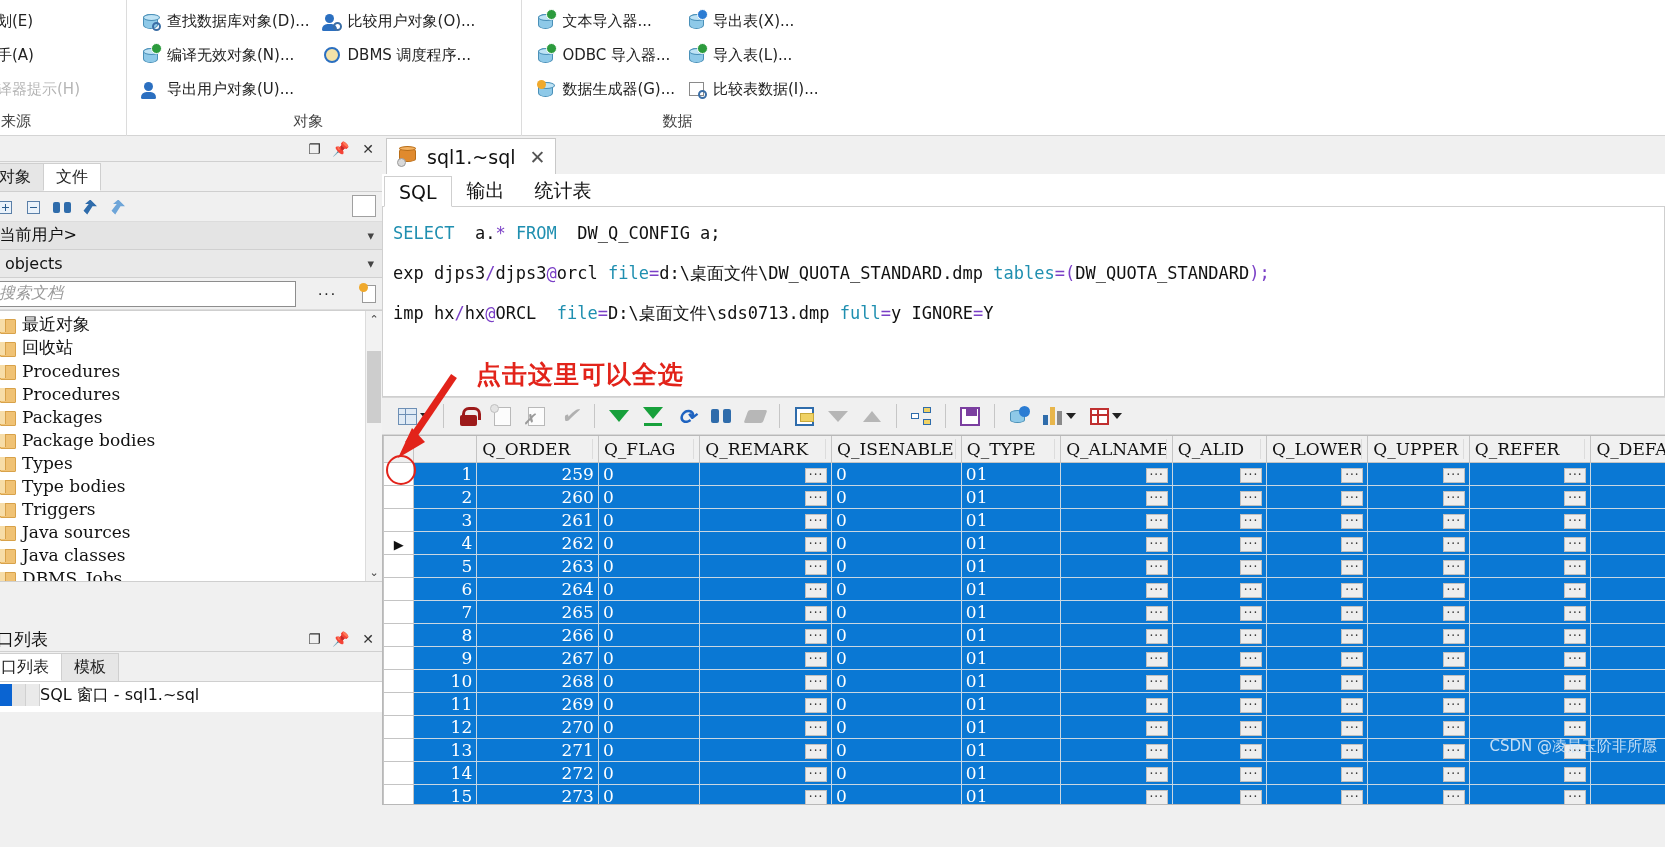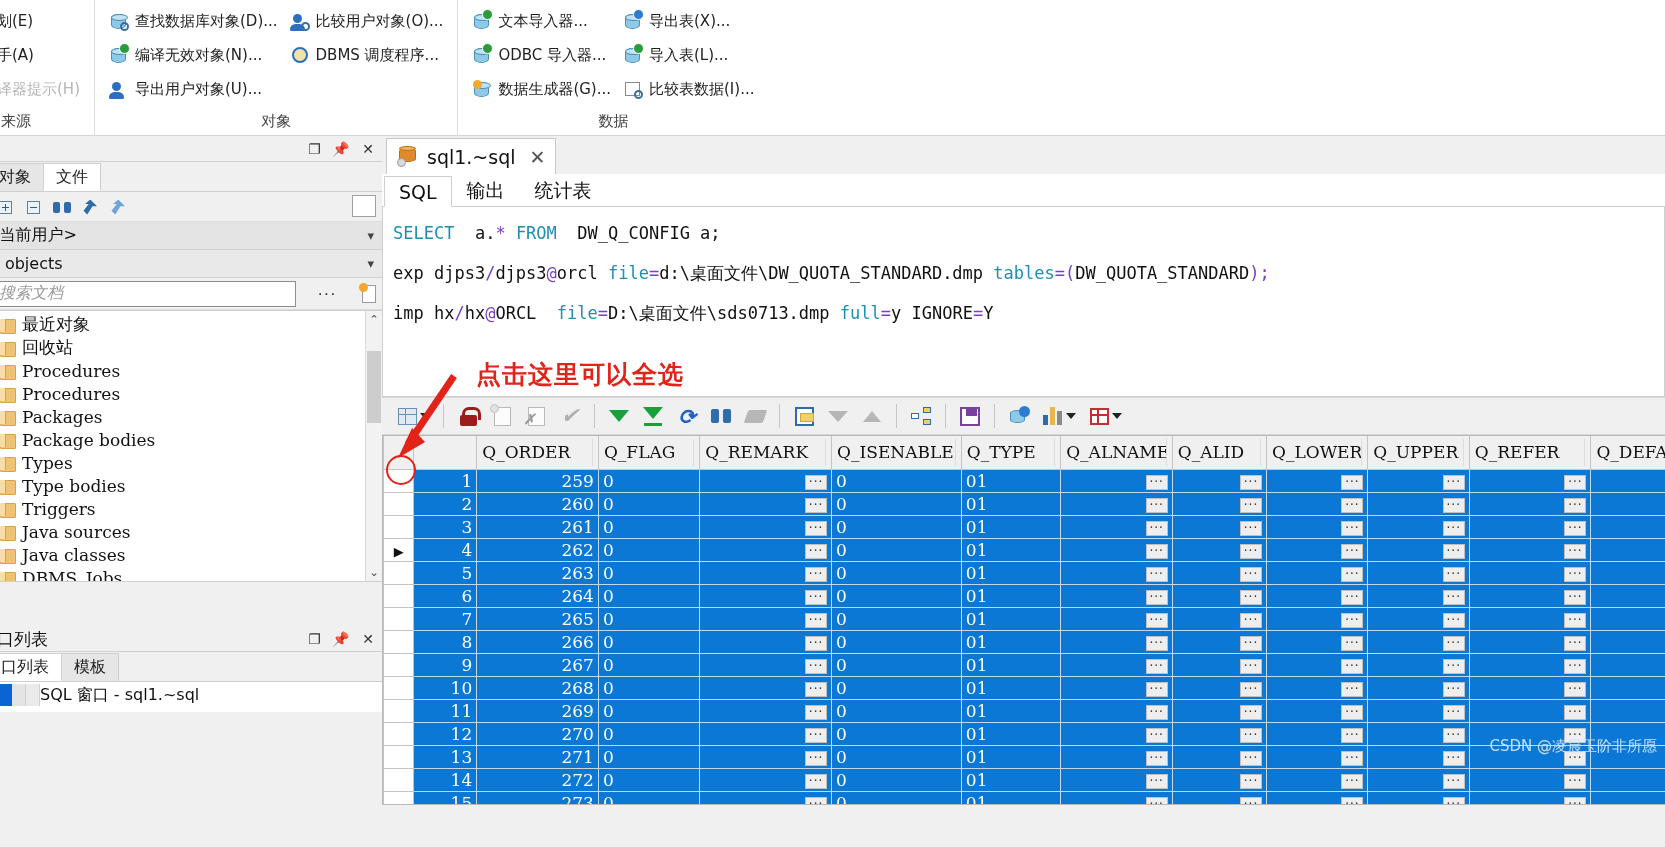--- a/index.html
+++ b/index.html
@@ -13,21 +13,21 @@
   #app { position: relative; width: 1665px; height: 847px; }
 
   
   #ribbon {
     position: absolute; left: 0; top: 0; width: 1665px; height: 136px;
     background: #ffffff;
     border-bottom: 1px solid #d4d4d4;
   }
   .ribbon-groups { display: flex; height: 136px; }
   .rgroup { position: relative; height: 136px; padding: 4px 8px 0 8px; }
-  .rgroup + .rgroup { border-left: 1px solid #dcdcdc; }
+  .rgroup + .rgroup { border-left: 1px solid #dcdcdc; margin-left: 32px; }
   .rgroup-label {
     position: absolute; bottom: 5px; left: 0; right: 0;
     text-align: center; font-size: 15px; color: #444;
     font-family: "DejaVu Sans", sans-serif;
   }
   .rgroup-body { display: flex; height: 104px; }
   .rcol { display: flex; flex-direction: column; justify-content: flex-start; }
   .ritem {
     display: flex; align-items: center; gap: 6px;
     height: 34px; padding: 0 6px; white-space: nowrap;
@@ -254,21 +254,21 @@
   .g-table { width:19px;height:17px;border:2px solid #c03030;background:#fff;position:relative;}
   .g-table:before{content:"";position:absolute;left:0;top:4px;right:0;height:2px;background:#c03030;}
   .g-table:after{content:"";position:absolute;left:5px;top:0;bottom:0;width:2px;background:#c03030;}
 
   
   .grid-wrap { position:relative; height:370px; overflow:hidden; background:#ffffff;
     border:1px solid #b8b8b8; border-right:none;}
   table.dg { border-collapse:collapse; table-layout:fixed; width:1320px;
     font-family:"DejaVu Serif", serif; }
   table.dg th {
-    height:33px; background:#f0f0f0; border:1px solid #c4c4c4; border-top:none;
+    height:26px; background:#f0f0f0; border:1px solid #c4c4c4; border-top:none;
     font-size:17px; font-weight:normal; color:#111; text-align:left; padding-left:5px;
     white-space:nowrap; position:relative;
   }
   table.dg th .hsplit { position:absolute; right:0; top:3px; bottom:3px; width:6px; background:#f0f0f0;
     border-left:1px solid #dcdcdc;}
   table.dg th.corner { width:30px; padding:0; }
   table.dg th.rowno { width:62px; }
   table.dg td {
     height:23px; border:1px solid #c9d7e2; font-size:17px; color:#ffffff;
     background:#0a78d4; padding:0 4px; white-space:nowrap; overflow:hidden;

